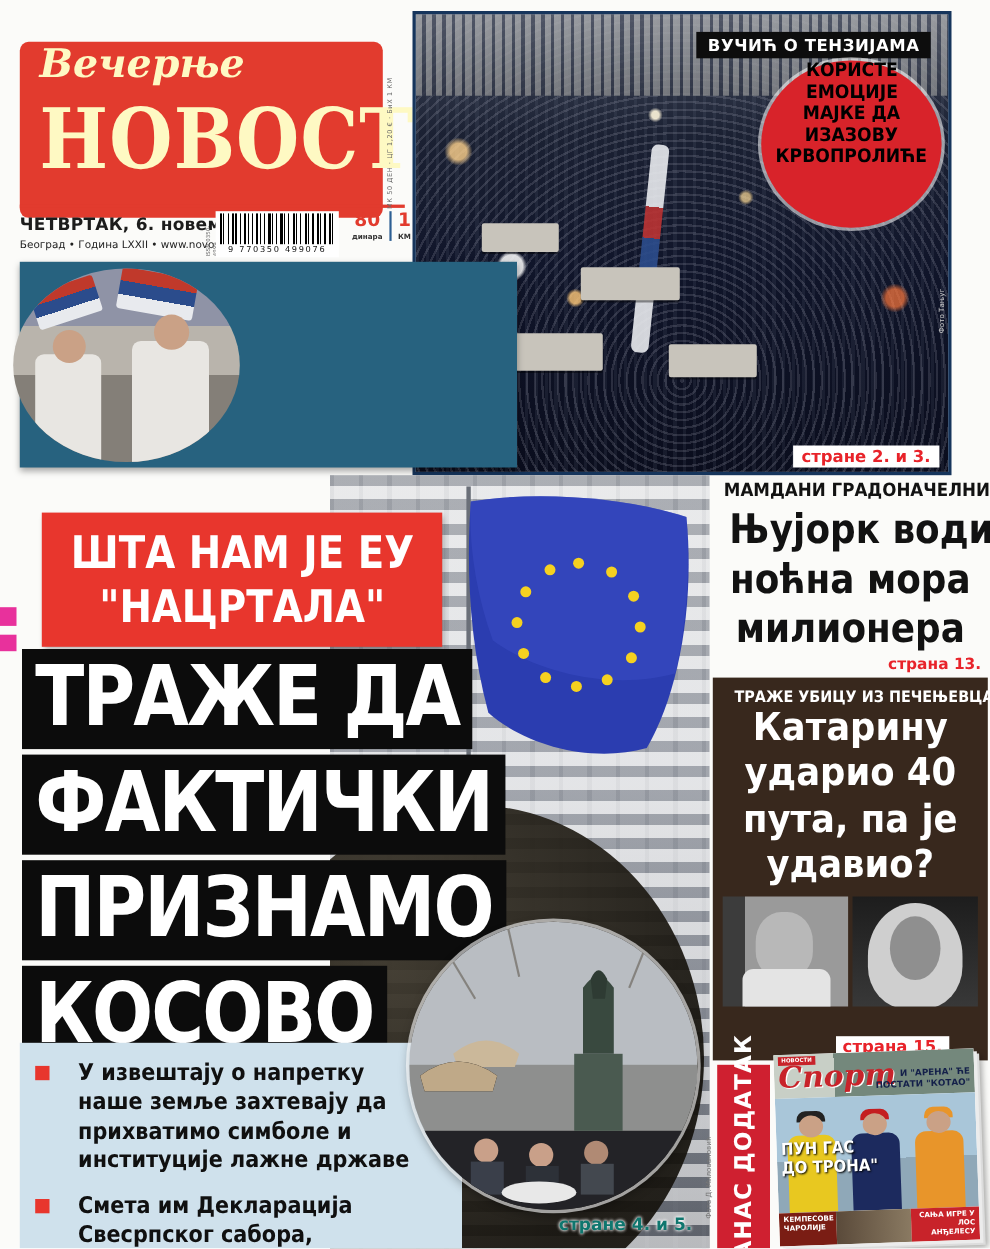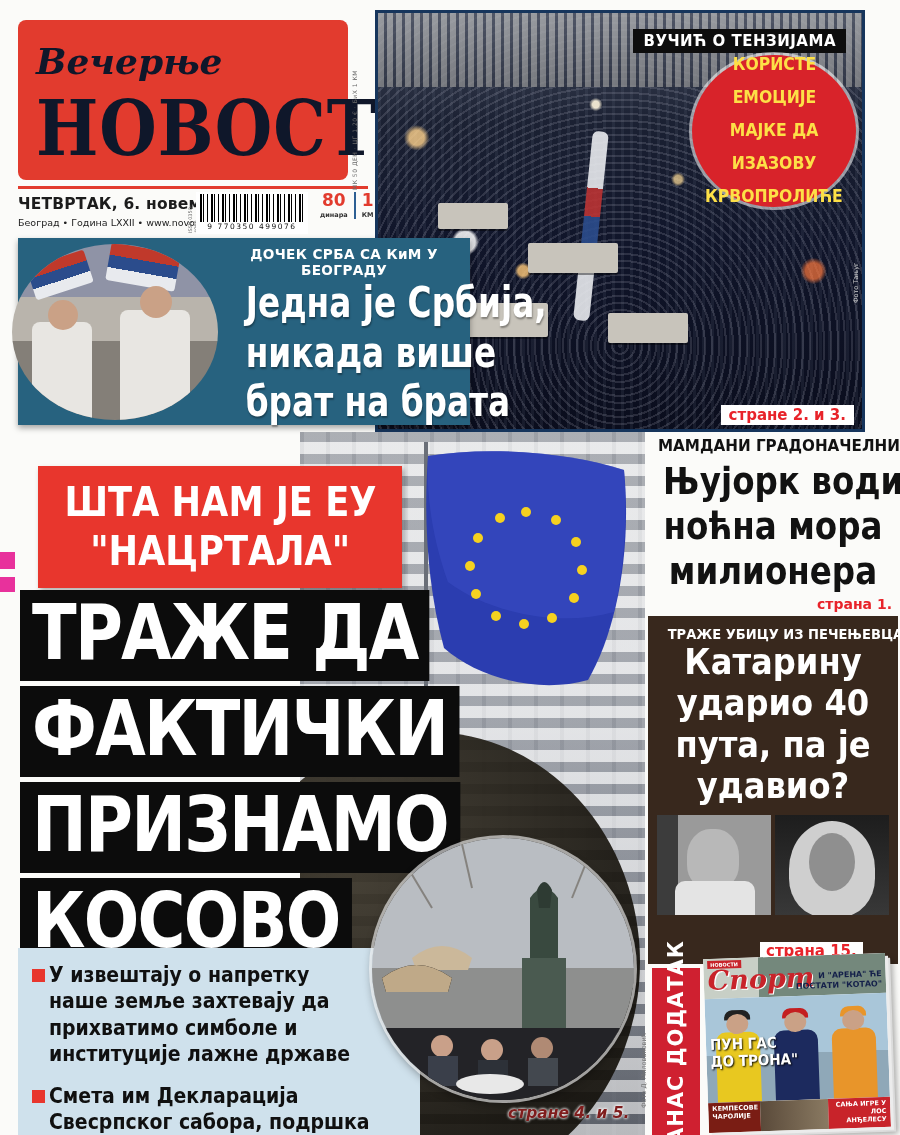--- a/index.html
+++ b/index.html
@@ -2,22 +2,22 @@
 <html><head>
 <meta charset="utf-8">
 <style>
   html,body{margin:0;padding:0;background:#ffffff;}
   *{box-sizing:border-box;}
   #page{position:relative;width:900px;height:1135px;background:#fbfbf9;overflow:hidden;
         font-family:"DejaVu Sans",sans-serif;}
   .abs{position:absolute;}
 
   
-  #mast-box{left:18px;top:20px;width:330px;height:160px;background:#e23b2e;border-radius:8px;
-            color:#0f172a;padding:22px 18px;}
+  #mast-box{left:18px;top:38px;width:330px;height:160px;background:#e23b2e;border-radius:8px;
+            color:#fef9c3;padding:1px 18px;}
   #mast-script{font-family:"DejaVu Serif",serif;font-style:italic;font-weight:bold;font-size:36px;line-height:1.1;}
   #mast-title{font-family:"DejaVu Serif",serif;font-weight:bold;font-size:66px;letter-spacing:1px;
               transform:scaleY(1.15);transform-origin:top left;margin-top:2px;}
   #mast-rule{left:18px;top:186px;width:350px;height:3px;background:#e23b2e;}
   .vtext{writing-mode:vertical-rl;transform:rotate(180deg);color:#6a6a6a;}
   #mast-side{left:351px;top:60px;font-size:6px;letter-spacing:.5px;height:130px;}
   #dateline{left:18px;top:195px;color:#1c1c1c;}
   #date-main{font-weight:bold;font-size:15.5px;letter-spacing:.2px;}
   #date-sub{font-size:9.5px;margin-top:4px;color:#222;}
   #issn-v{left:187px;top:193px;font-size:5px;height:40px;}
@@ -49,21 +49,21 @@
     background:repeating-linear-gradient(90deg,rgba(230,225,210,.45) 0 6px,rgba(40,45,60,.5) 6px 9px),
                linear-gradient(180deg,#7d8494,#3a4152);}
   #mp-flagstreak{left:205px;top:118px;width:16px;height:190px;background:linear-gradient(180deg,#d7dbe2,#aab;);
     background:linear-gradient(180deg,#e8eaee 0 30%,#b33 30% 45%,#2b4c8c 45% 60%,#e8eaee 60% 100%);
     transform:rotate(6deg);border-radius:6px;opacity:.9;}
   .tent{position:absolute;background:#c8c4bb;border-radius:2px;box-shadow:0 2px 0 rgba(0,0,0,.4);}
   #ribbon{right:16px;top:16px;background:#0d0d0d;color:#fff;font-weight:bold;font-size:15px;
           padding:3px 10px;letter-spacing:.5px;}
   #red-circle{right:6px;top:42px;width:164px;height:152px;border-radius:50%;background:#d8232a;
       box-shadow:0 0 0 3px rgba(255,255,255,.55);display:flex;flex-direction:column;align-items:center;
-      justify-content:space-between;color:#fde047;font-weight:bold;text-align:center;}
+      justify-content:flex-start;color:#000000;font-weight:bold;text-align:center;}
   #red-circle div{font-size:17px;line-height:1.15;transform:scaleX(.92);}
   #photo-pageref{right:8px;bottom:4px;background:#fff;color:#e8232a;font-weight:bold;font-size:15px;
       padding:1px 8px;}
   #photo-credit{right:2px;top:200px;font-size:6.5px;color:#cfcfcf;height:90px;}
 
   
   #blue-band{left:18px;top:238px;width:452px;height:187px;background:#27627f;
      box-shadow:0 3px 6px rgba(0,0,0,.35);}
   #band-oval{left:-6px;top:6px;width:206px;height:176px;border-radius:50%;overflow:hidden;
      background:linear-gradient(180deg,#8f93a6 0 30%,#b9b4ac 30% 55%,#847f78 55% 100%);}
@@ -82,35 +82,35 @@
   #eu-panel{left:300px;top:432px;width:345px;height:703px;overflow:hidden;
     background:
       repeating-linear-gradient(180deg,rgba(90,95,105,.35) 0 10px,rgba(245,245,245,.6) 10px 22px),
       repeating-linear-gradient(90deg,rgba(120,125,135,.25) 0 4px,transparent 4px 26px),
       linear-gradient(180deg,#d8dadd 0%,#c9ccd2 40%,#9fa3ab 70%,#5c6068 100%);}
   #eu-dark-arc{position:absolute;left:-80px;top:300px;width:420px;height:460px;border-radius:50%;
       background:radial-gradient(circle at 30% 30%,#3a3428,#15120c 70%);opacity:.92;}
   #eu-flag{position:absolute;left:118px;top:10px;}
   #circle-photo{left:372px;top:838px;width:262px;height:262px;border-radius:50%;overflow:hidden;
       box-shadow:0 0 0 3px rgba(255,255,255,.6), 0 4px 10px rgba(0,0,0,.4);}
-  #circle-pageref{left:508px;top:1104px;color:#7f1d1d;font-weight:bold;font-size:15.5px;
-      text-shadow:0 0 3px #fff,0 0 3px #fff;font-style:italic;}
+  #circle-pageref{left:508px;top:1104px;color:#0f766e;font-weight:bold;font-size:15.5px;
+      text-shadow:0 0 3px #fff,0 0 3px #fff;}
   #circle-credit{left:640px;top:1008px;font-size:6.5px;height:100px;color:#777;}
 
   
   #story-redbox{left:38px;top:466px;width:364px;height:122px;background:#e8362d;color:#fff;
       display:flex;flex-direction:column;align-items:center;justify-content:center;
       box-shadow:2px 3px 5px rgba(0,0,0,.3);}
   #story-redbox div{font-weight:bold;font-size:41px;line-height:1.2;transform:scaleX(.86);white-space:nowrap;}
   #headline-stack{left:20px;top:590px;display:flex;flex-direction:column;align-items:flex-start;gap:5px;}
   .hl-bar{background:#0c0c0c;color:#fff;font-weight:bold;font-size:76px;line-height:1.12;
       padding:0 14px 6px;white-space:nowrap;transform:scaleX(.86);transform-origin:left center;
       letter-spacing:-2px;}
   #bullet-panel{left:18px;top:948px;width:402px;height:187px;background:#cfe1ec;padding:14px 10px 0 14px;}
-  .bullet-row{display:flex;gap:4px;margin-bottom:16px;}
+  .bullet-row{display:flex;gap:26px;margin-bottom:16px;}
   .bullet-sq{flex:0 0 13px;width:13px;height:13px;background:#e8362d;margin-top:7px;}
   .bullet-text{color:#101010;font-weight:bold;font-size:21px;line-height:1.25;transform:scaleX(.9);
       transform-origin:left top;width:365px;}
 
   
   #rc{left:648px;top:436px;width:250px;}
   #rc-kicker1{color:#121212;font-weight:bold;font-size:16.5px;text-align:center;transform:scaleX(.92);white-space:nowrap;}
   #rc-headline1{margin-top:4px;text-align:center;}
   #rc-headline1 div{color:#121212;font-weight:bold;font-size:37px;line-height:1.22;transform:scaleX(.88);white-space:nowrap;}
   #rc-pageref1{color:#e8232a;font-weight:bold;font-size:14px;text-align:right;margin-top:2px;padding-right:6px;}
@@ -209,26 +209,20 @@
 
   <div class="abs" id="blue-band">
     <div class="abs" id="band-oval">
       <div class="flagwave" style="left:18px;top:14px;width:60px;height:34px;background:linear-gradient(180deg,#c0392b 0 33%,#2b4c8c 33% 66%,#e8eaee 66% 100%);"></div>
       <div class="flagwave" style="left:96px;top:4px;width:70px;height:38px;background:linear-gradient(180deg,#c0392b 0 33%,#2b4c8c 33% 66%,#e8eaee 66% 100%);transform:rotate(10deg);"></div>
       <div class="person" style="left:20px;top:78px;width:60px;height:100px;"></div>
       <div class="head" style="left:36px;top:56px;width:30px;height:30px;"></div>
       <div class="person" style="left:108px;top:66px;width:70px;height:112px;"></div>
       <div class="head" style="left:128px;top:42px;width:32px;height:32px;"></div>
     </div>
-    <div class="abs" id="band-text">
-      <div id="band-kicker">ДОЧЕК СРБА СА КиМ У БЕОГРАДУ</div>
-      <div class="band-h">Једна је Србија,</div>
-      <div class="band-h">никада више</div>
-      <div class="band-h">брат на брата</div>
-    </div>
   </div>
 
   <div class="abs regmark" style="top:552px;height:17px;"></div>
   <div class="abs regmark" style="top:577px;height:15px;"></div>
 
   <div class="abs" id="eu-panel">
     <div id="eu-dark-arc"></div>
     <svg id="eu-flag" width="220" height="300" viewBox="0 0 220 300">
       <line x1="8" y1="0" x2="8" y2="300" stroke="#6a6f78" stroke-width="4"></line>
       <path d="M10 14 C 70 4, 150 10, 206 28 C 214 110, 198 190, 170 238 C 120 252, 60 236, 26 206 C 8 140, 6 70, 10 14 Z" fill="#2b3db0"></path>
@@ -300,21 +294,21 @@
   <div class="abs" id="circle-pageref">стране 4. и 5.</div>
   <div class="abs vtext" id="circle-credit">Фото Д. Миловановић</div>
 
   <div class="abs" id="rc">
     <div id="rc-kicker1">МАМДАНИ ГРАДОНАЧЕЛНИК</div>
     <div id="rc-headline1">
       <div>Њујорк води</div>
       <div>ноћна мора</div>
       <div>милионера</div>
     </div>
-    <div id="rc-pageref1">страна 1.</div>
+    <div id="rc-pageref1">страна 13.</div>
   </div>
 
   <div class="abs" id="brown-box">
     <div id="bb-kicker">ТРАЖЕ УБИЦУ ИЗ ПЕЧЕЊЕВЦА</div>
     <div id="bb-headline">
       <div>Катарину</div>
       <div>ударио 40</div>
       <div>пута, па је</div>
       <div>удавио?</div>
     </div>

